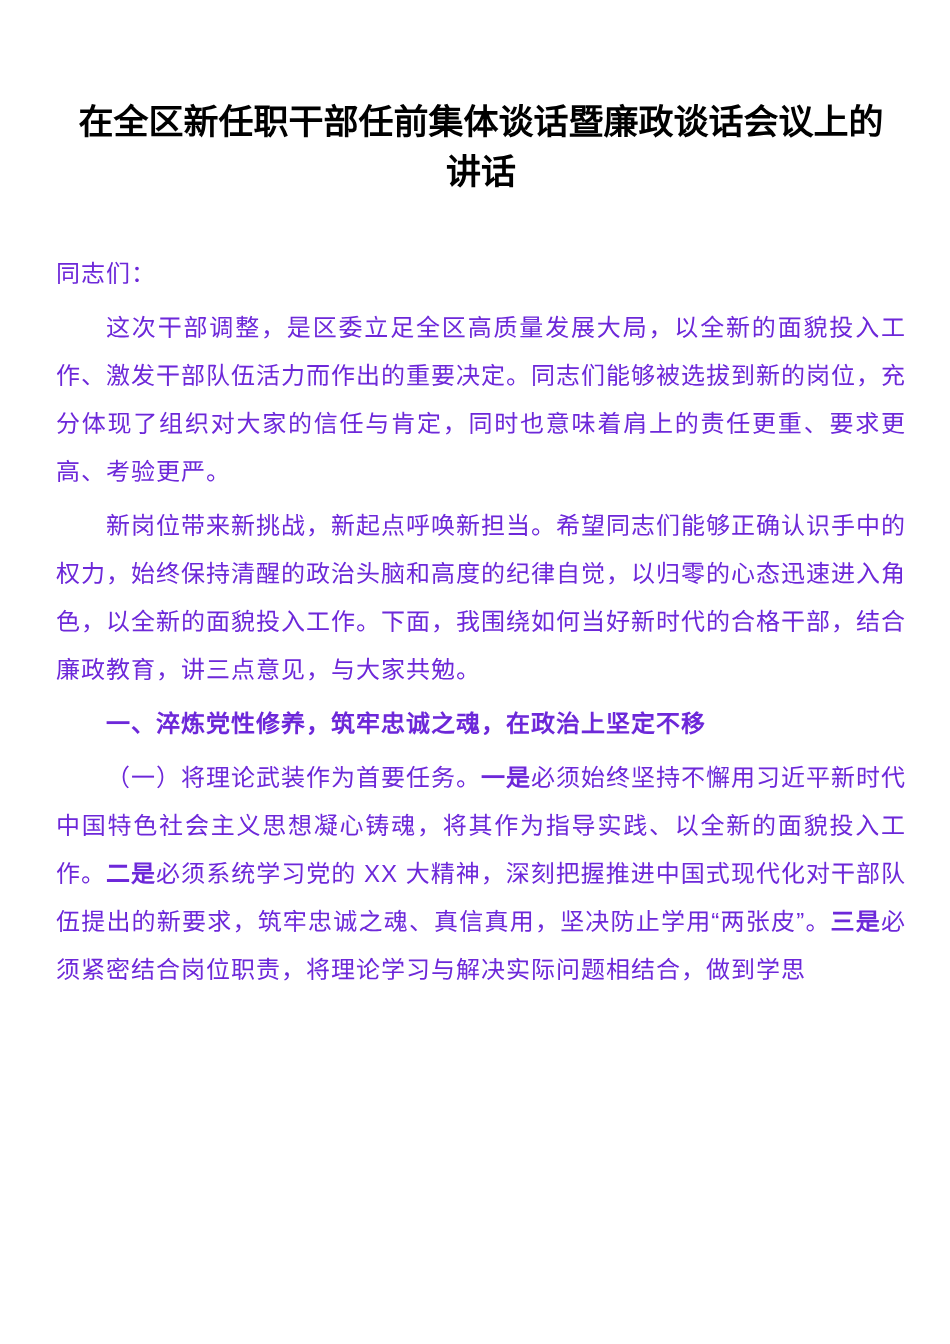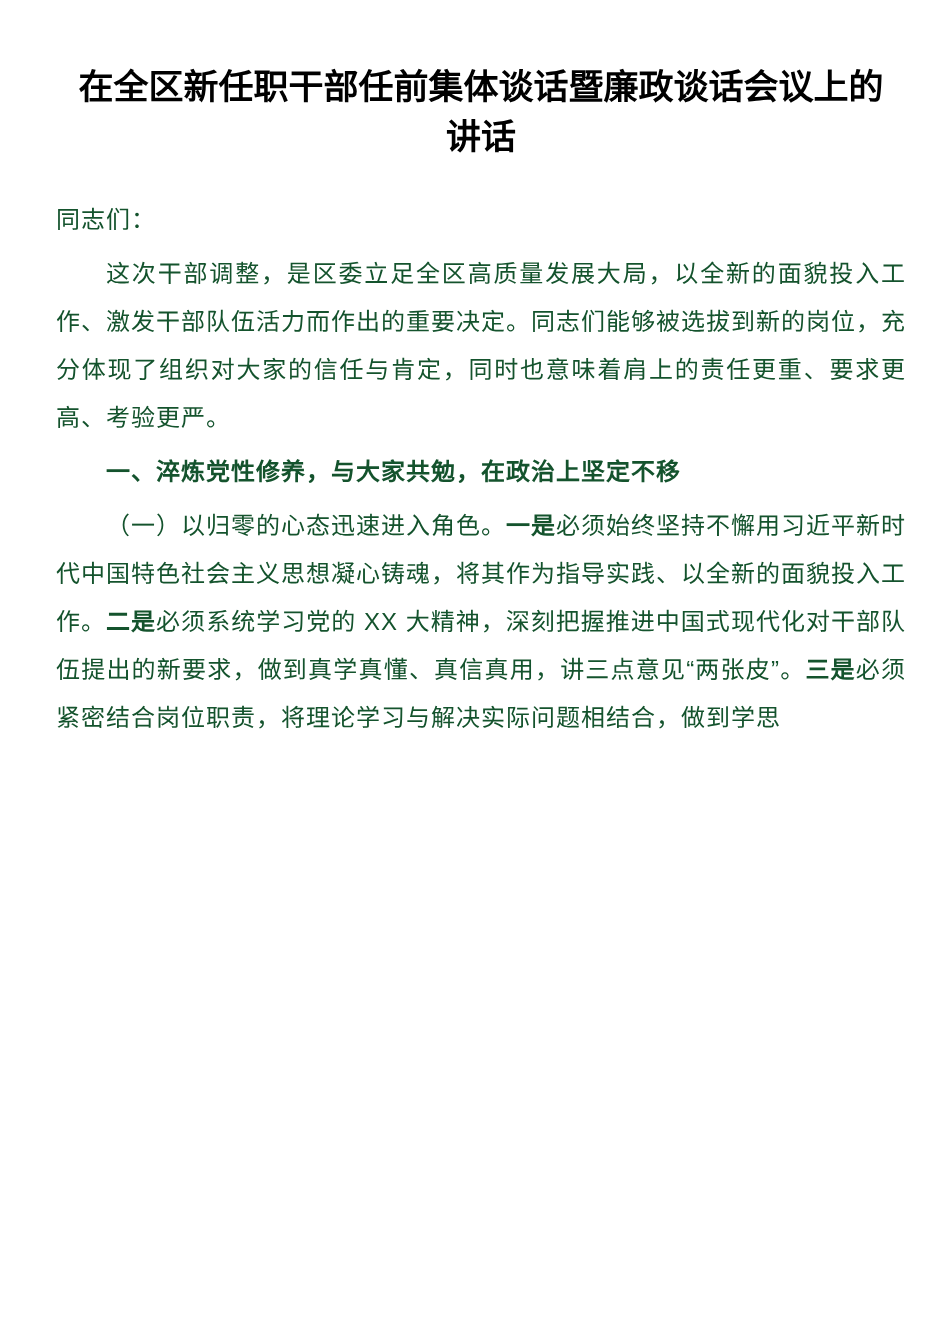--- a/index.html
+++ b/index.html
@@ -15,37 +15,37 @@
     overflow: hidden;
     font-family: "Liberation Sans", sans-serif;
     color: #000000;
     box-sizing: border-box;
   }
   .content {
     box-sizing: border-box;
     padding: 0 44px 0 56px;
   }
   .doc-title {
-    padding-top: 62px;
-    margin: 0 auto 34px auto;
+    padding-top: 97px;
+    margin: 0 auto 53px auto;
     max-width: 822px;
     font-size: 35px;
     font-weight: bold;
     line-height: 50px;
     text-align: center;
     letter-spacing: 0px;
     color: #000000;
   }
   .body-text p {
     margin: 0 0 6px 0;
     font-size: 24px;
     line-height: 48px;
     letter-spacing: 1px;
     text-align: justify;
-    color: #14532d;
+    color: #6d28d9;
   }
   .body-text p.indent {
     text-indent: 50px;
   }
   .body-text p.section-heading {
     font-weight: bold;
   }
   .body-text p:last-child {
     margin-bottom: 0;
   }
@@ -61,21 +61,22 @@
 
     <h1 class="doc-title">在全区新任职干部任前集体谈话暨廉政谈话会议上的讲话</h1>
 
     <div class="body-text">
 
       <p>同志们：</p>
 
 
       <p class="indent"><span>这次干部调整，是区委立足全区高质量发展大局，以全新的面貌投入工作、激发干部队伍活力而作出的重要决定。同志们能够被选拔到新的岗位，充分体现了组织对大家的信任与肯定，同时也意味着肩上的责任更重、要求更高、考验更严。</span></p>
 
+      <p class="indent"><span>新岗位带来新挑战，新起点呼唤新担当。希望同志们能够正确认识手中的权力，始终保持清醒的政治头脑和高度的纪律自觉，以归零的心态迅速进入角色，以全新的面貌投入工作。下面，我围绕如何当好新时代的合格干部，结合廉政教育，讲三点意见，与大家共勉。</span></p>
 
-      <p class="indent section-heading"><span class="bold-seg">一、淬炼党性修养，与大家共勉，在政治上坚定不移</span></p>
+      <p class="indent section-heading"><span class="bold-seg">一、淬炼党性修养，筑牢忠诚之魂，在政治上坚定不移</span></p>
 
 
-      <p class="indent"><span>（一）以归零的心态迅速进入角色。</span><span class="bold-seg">一是</span><span>必须始终坚持不懈用习近平新时代中国特色社会主义思想凝心铸魂，将其作为指导实践、以全新的面貌投入工作。</span><span class="bold-seg">二是</span><span>必须系统学习党的 XX 大精神，深刻把握推进中国式现代化对干部队伍提出的新要求，做到真学真懂、真信真用，讲三点意见“两张皮”。</span><span class="bold-seg">三是</span><span>必须紧密结合岗位职责，将理论学习与解决实际问题相结合，做到学思</span></p>
+      <p class="indent"><span>（一）将理论武装作为首要任务。</span><span class="bold-seg">一是</span><span>必须始终坚持不懈用习近平新时代中国特色社会主义思想凝心铸魂，将其作为指导实践、以全新的面貌投入工作。</span><span class="bold-seg">二是</span><span>必须系统学习党的 XX 大精神，深刻把握推进中国式现代化对干部队伍提出的新要求，筑牢忠诚之魂、真信真用，坚决防止学用“两张皮”。</span><span class="bold-seg">三是</span><span>必须紧密结合岗位职责，将理论学习与解决实际问题相结合，做到学思</span></p>
 
     </div>
   </div>
 </div>
 
 </body></html>

